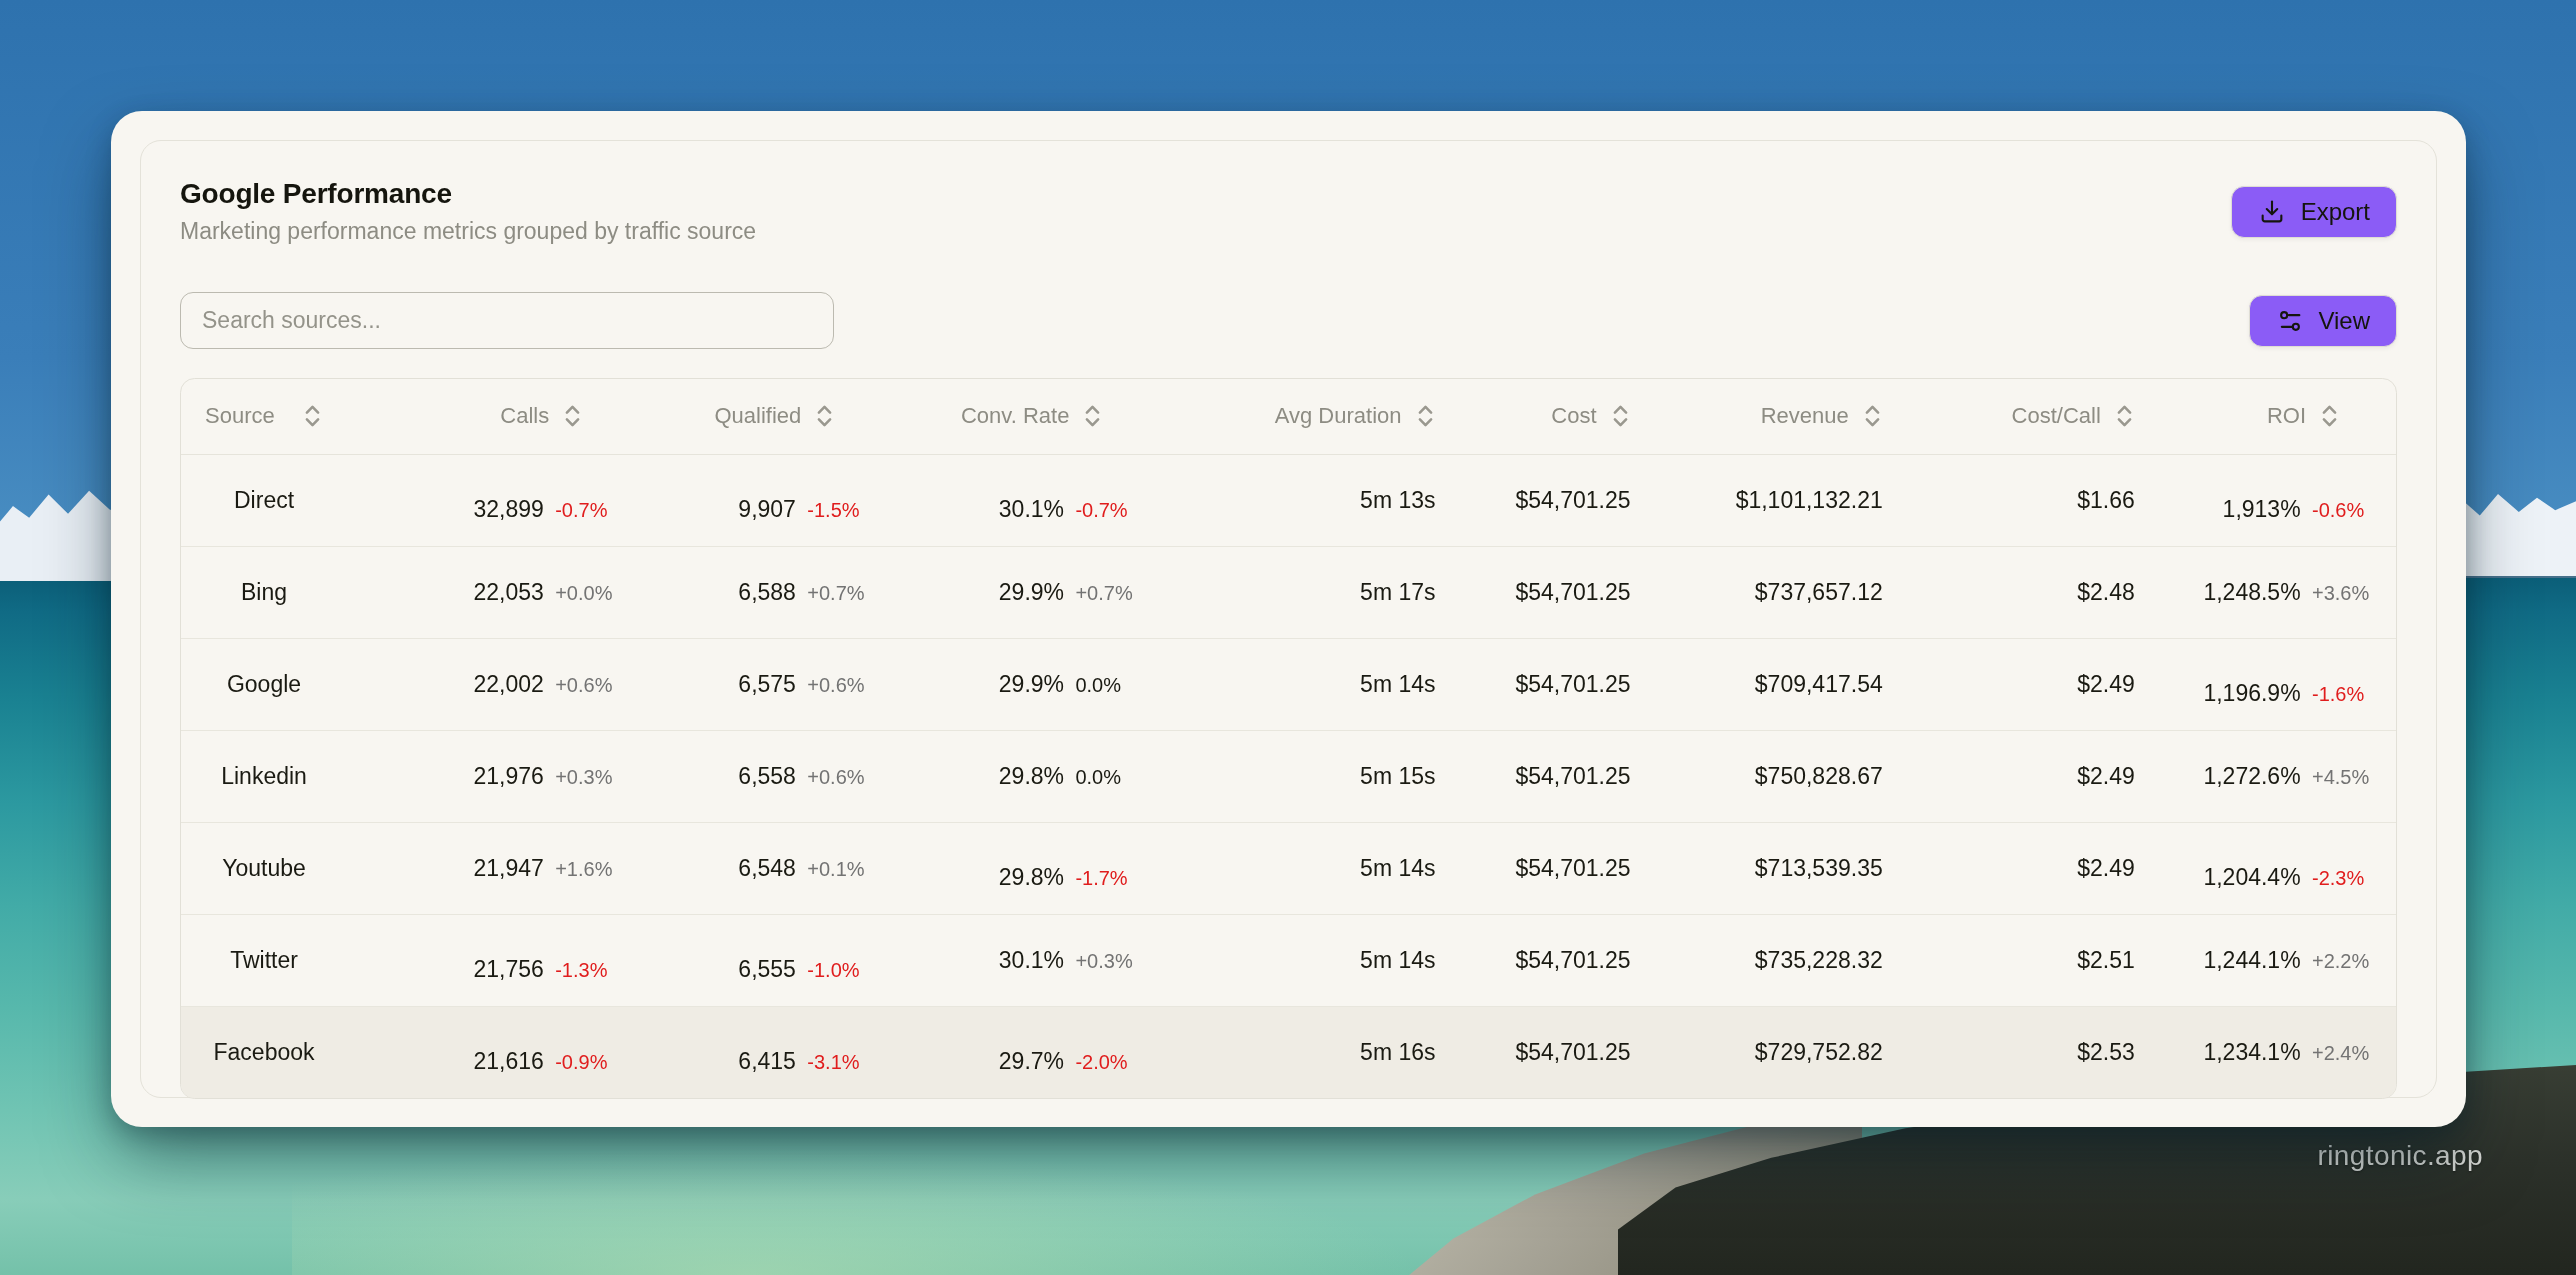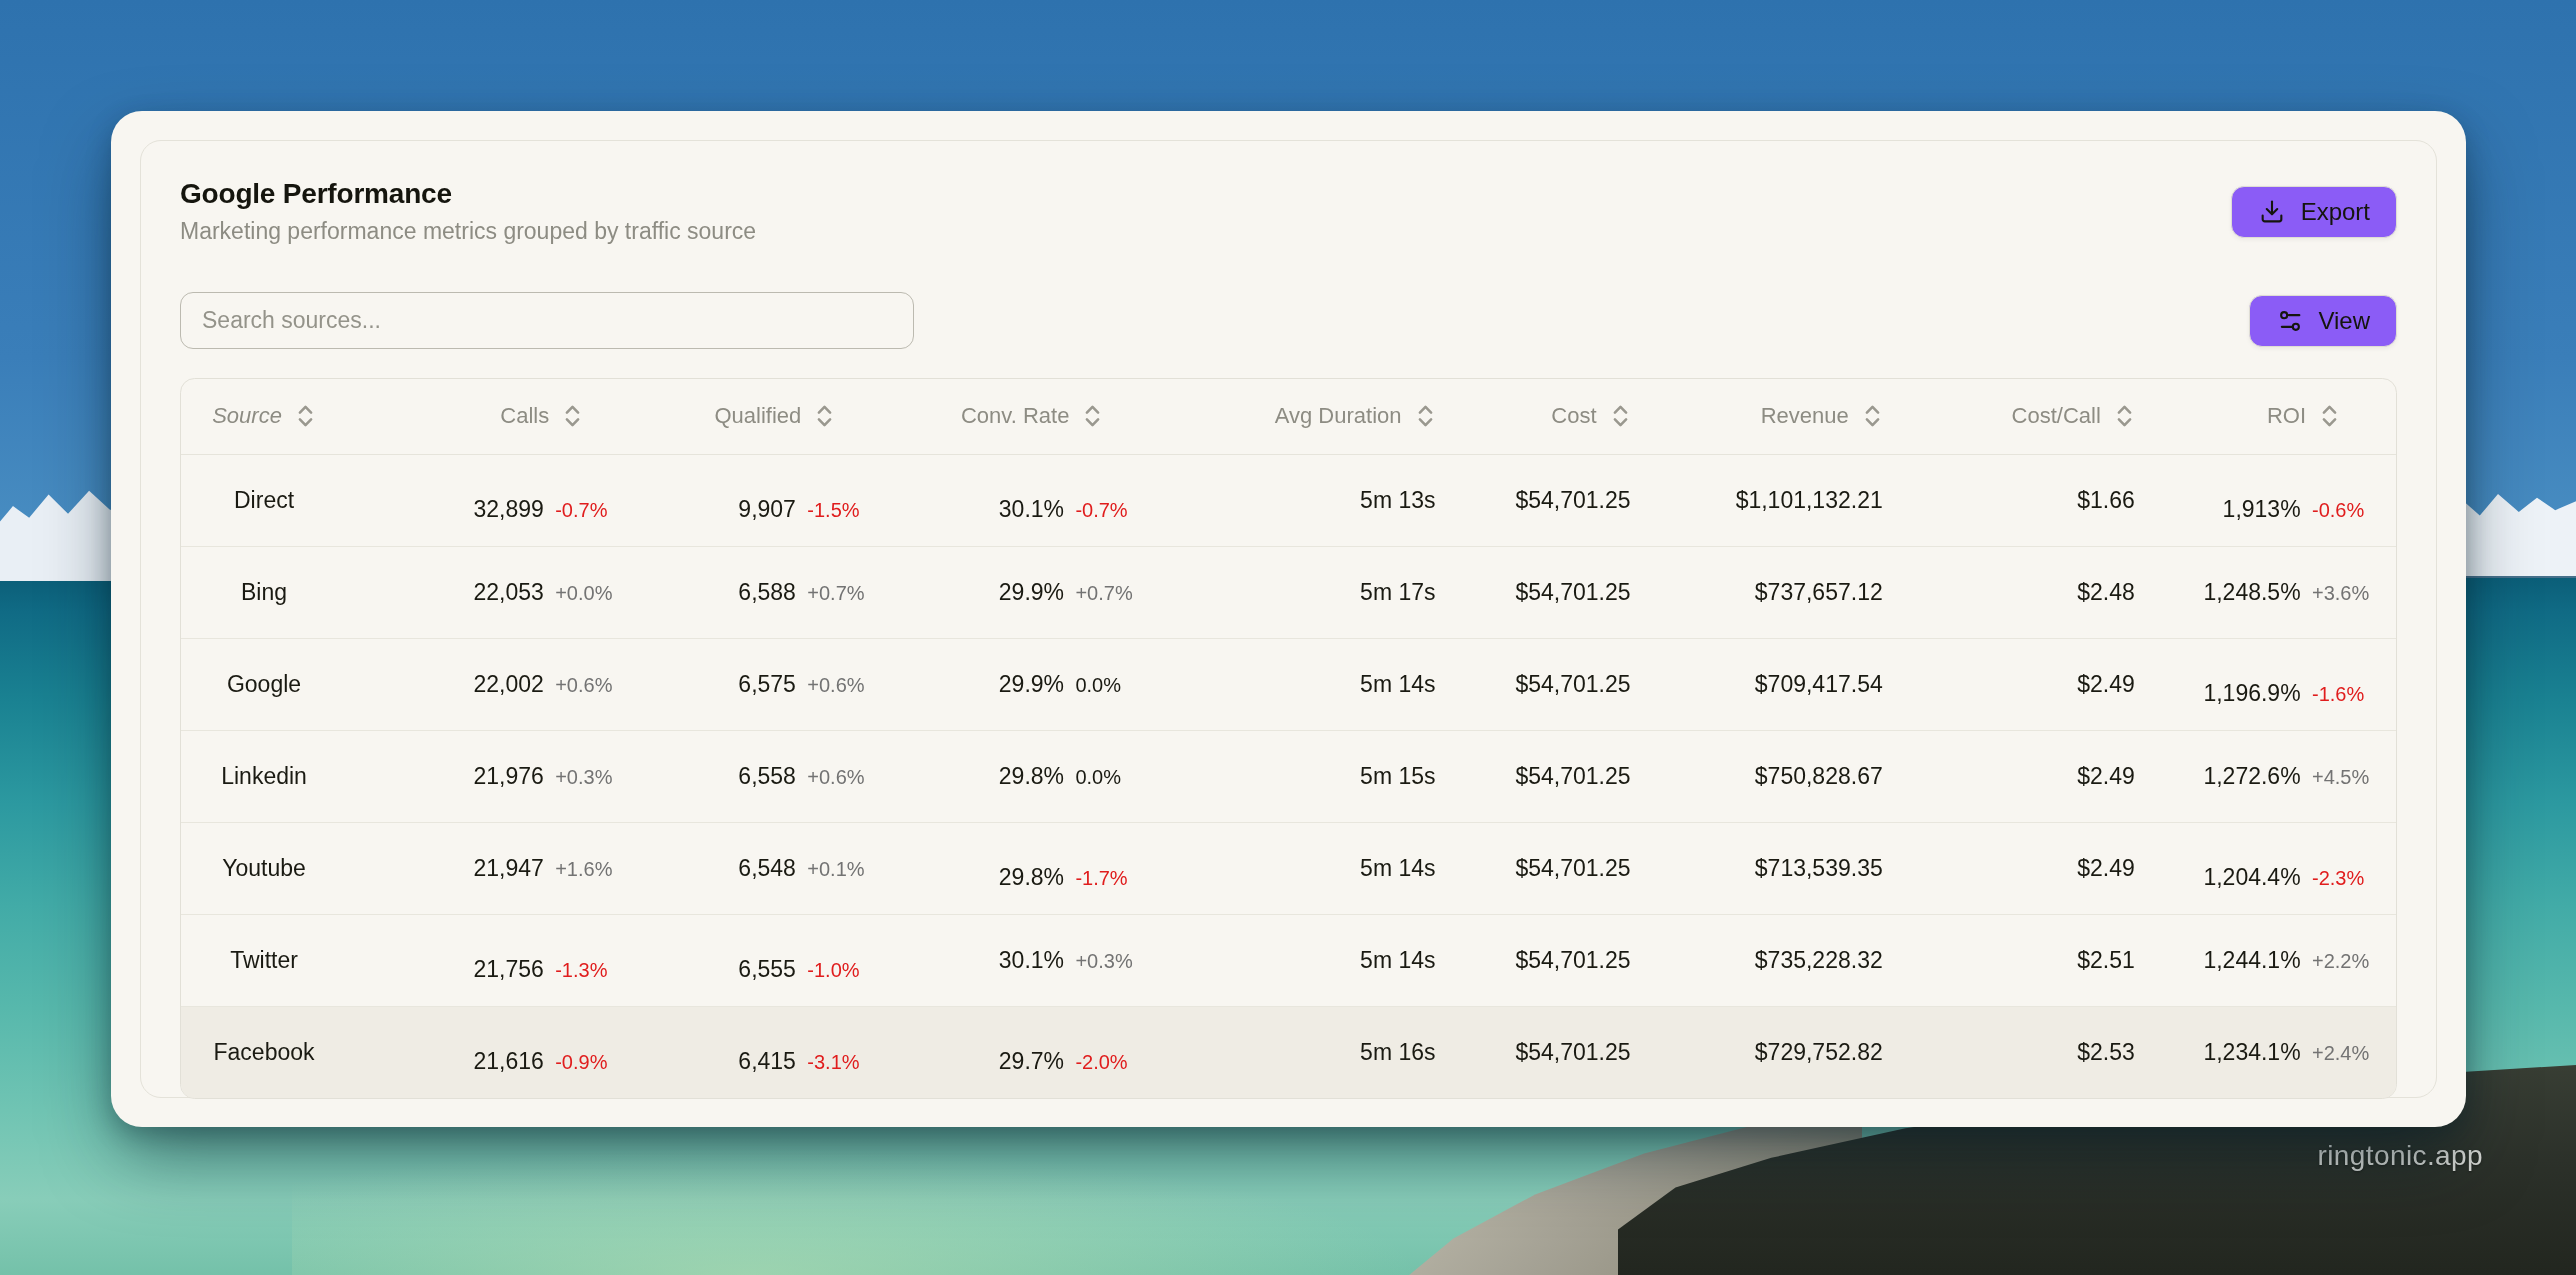--- a/index.html
+++ b/index.html
@@ -80,39 +80,39 @@
     display:flex; align-items:center; gap:14.6px;
     background:#8b5cf6; border:1.6px solid #dfddd4; border-radius:13px;
     height:52px; padding:0 26px;
     font-size:24px; color:#15150e; cursor:pointer;
     box-shadow:0 1.6px 4px rgba(0,0,0,.05);
   }
   .btn svg { display:block; }
 
   .row2 { display:flex; justify-content:space-between; align-items:center; margin-bottom:29px; }
   .search {
-    width:734px; height:57px;
+    width:654px; height:57px;
     border:1.6px solid #bcbab0; border-radius:13px;
     background:transparent; outline:none;
     font-family:"Liberation Sans",sans-serif;
     font-size:23px; color:#3a3a33; padding:0 21px;
   }
   .search::placeholder { color:#94938a; }
 
   
   .tablewrap {
     border:1.6px solid #e2e0d7; border-radius:14.6px; overflow:hidden;
   }
   table { width:100%; border-collapse:collapse; table-layout:fixed; }
   thead th {
     height:75px; font-weight:400; font-size:22px; color:#8d8c83;
     padding:0 24px; border-bottom:1.6px solid #e6e4db;
   }
   thead th .hwrap { display:flex; align-items:center; gap:13px; }
-  thead th.al-left .hwrap { justify-content:center;font-style:italic; }
+  thead th.al-left .hwrap { justify-content:space-between; }
   thead th.al-right .hwrap { justify-content:flex-end; }
   thead th.pad-delta .hwrap { padding-right:32px; }
   .sort-icon { flex:0 0 auto; }
 
   tbody td {
     height:92px; padding:0 24px; font-size:23px; color:#1a1a12;
     border-top:1.6px solid #e8e6dd;
     white-space:nowrap;
   }
   tbody tr:first-child td { border-top:none; }

